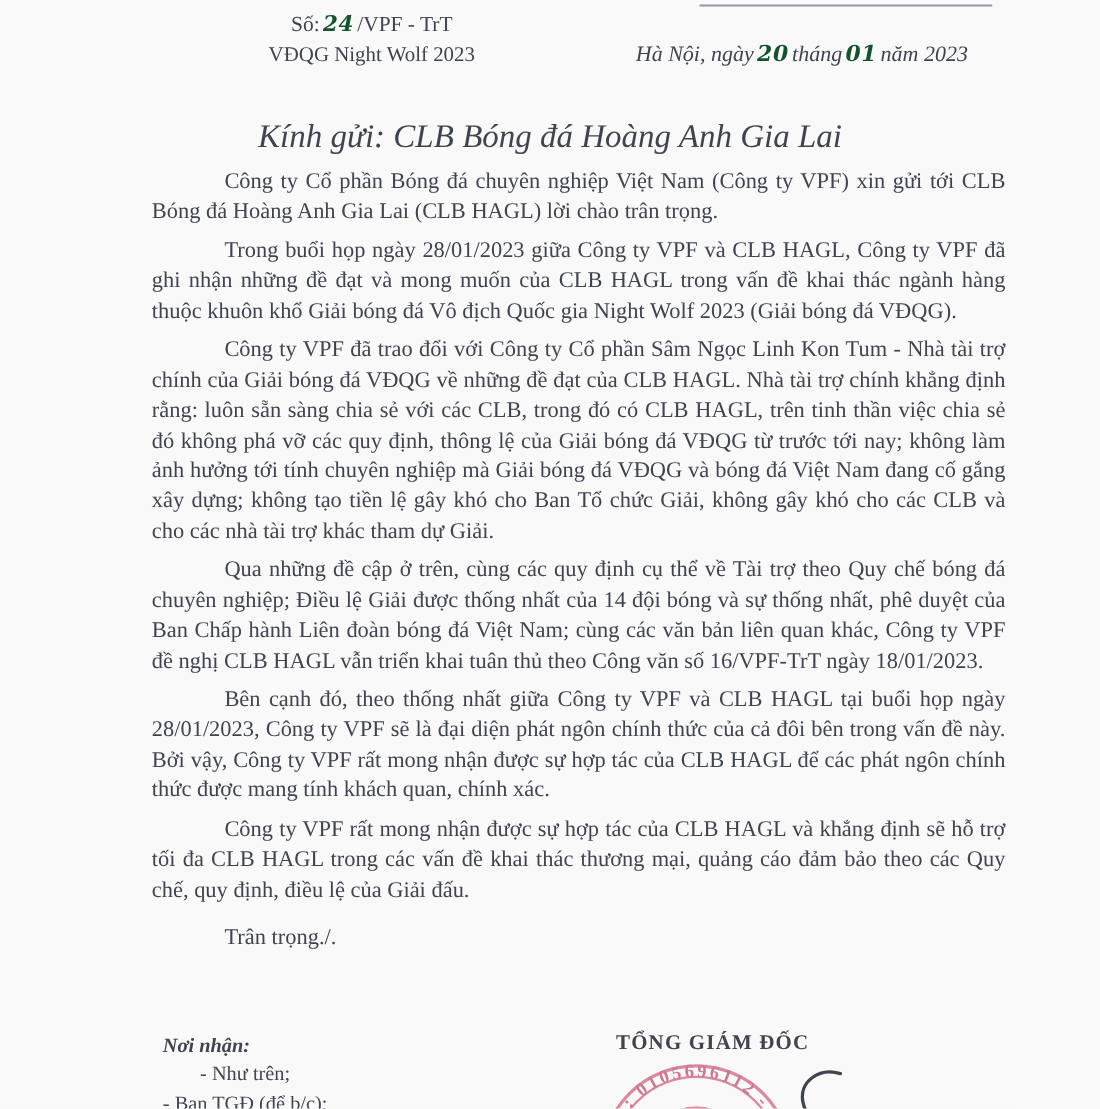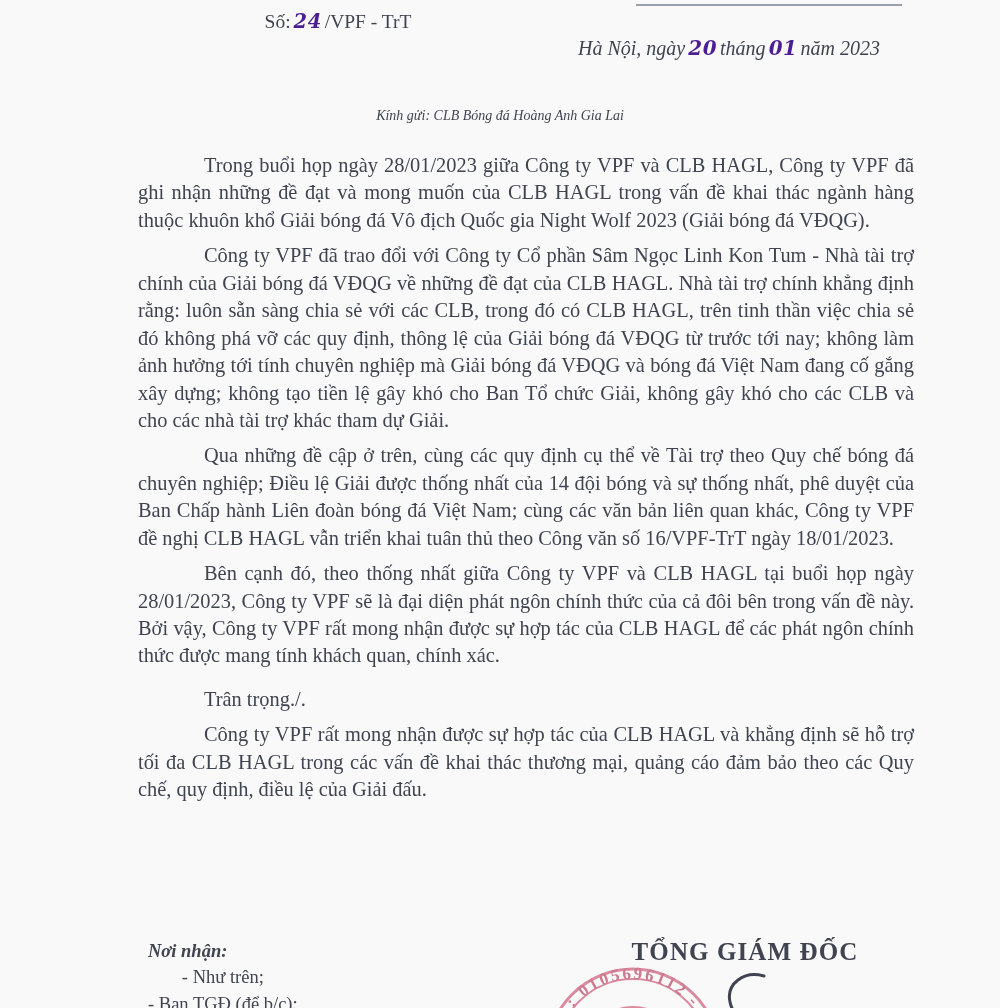--- a/index.html
+++ b/index.html
@@ -36,21 +36,21 @@
     line-height: 1.42;
   }
   .doc-no {
     font-size: 19.5px;
     white-space: nowrap;
   }
   .hand {
     font-family: "DejaVu Serif", "Liberation Serif", serif;
     font-style: italic;
     font-weight: 600;
-    color: #4c1d95;
+    color: #14532d;
     letter-spacing: .5px;
     padding: 0 3px;
   }
   .subject {
     font-size: 19px;
     line-height: 1.34;
   }
   .hdr-right {
     position: absolute;
     left: 560px;
@@ -62,21 +62,21 @@
     padding-left: 18px;
   }
 
   
   .recipient {
     position: absolute;
     left: 0;
     top: 108px;
     width: 1000px;
     text-align: center;
-    font-size: 14px;
+    font-size: 30px;
     font-style: italic;
     box-sizing: border-box;
   }
 
   
   .body-wrap {
     position: absolute;
     left: 138px;
     top: 152px;
     width: 776px;
@@ -111,22 +111,21 @@
     font-style: italic;
     font-weight: bold;
     display: block;
   }
   .recv-item { display: block; text-align: center; }
   .signer {
     position: absolute;
     left: 560px;
     top: 8px;
     width: 370px;
-    text-align: center;
-    font-size: 25px;
+    font-size: 19px;
     font-weight: bold;
     letter-spacing: 1.1px;
   }
 
   
   .seal {
     position: absolute;
     left: 540px;
     top: 962px;
     width: 186px;
@@ -145,33 +144,35 @@
 </style>
 </head>
 <body>
 
 <div id="page">
 
   <div class="hdr-rule"></div>
 
   <div class="hdr-left">
     <div class="doc-no"><span>Số:</span><span class="hand">24</span><span>/VPF - TrT</span></div>
+    <div class="subject">VĐQG Night Wolf 2023</div>
   </div>
 
   <div class="hdr-right"><span>Hà Nội, ngày</span><span class="hand">20</span><span>tháng</span><span class="hand">01</span><span>năm</span>&nbsp;<span>2023</span></div>
 
   <div class="recipient">Kính gửi: CLB Bóng đá Hoàng Anh Gia Lai</div>
 
   <div class="body-wrap">
+    <p class="para">Công ty Cổ phần Bóng đá chuyên nghiệp Việt Nam (Công ty VPF) xin gửi tới CLB Bóng đá Hoàng Anh Gia Lai (CLB HAGL) lời chào trân trọng.</p>
     <p class="para">Trong buổi họp ngày 28/01/2023 giữa Công ty VPF và CLB HAGL, Công ty VPF đã ghi nhận những đề đạt và mong muốn của CLB HAGL trong vấn đề khai thác ngành hàng thuộc khuôn khổ Giải bóng đá Vô địch Quốc gia Night Wolf 2023 (Giải bóng đá VĐQG).</p>
     <p class="para">Công ty VPF đã trao đổi với Công ty Cổ phần Sâm Ngọc Linh Kon Tum - Nhà tài trợ chính của Giải bóng đá VĐQG về những đề đạt của CLB HAGL. Nhà tài trợ chính khẳng định rằng: luôn sẵn sàng chia sẻ với các CLB, trong đó có CLB HAGL, trên tinh thần việc chia sẻ đó không phá vỡ các quy định, thông lệ của Giải bóng đá VĐQG từ trước tới nay; không làm ảnh hưởng tới tính chuyên nghiệp mà Giải bóng đá VĐQG và bóng đá Việt Nam đang cố gắng xây dựng; không tạo tiền lệ gây khó cho Ban Tổ chức Giải, không gây khó cho các CLB và cho các nhà tài trợ khác tham dự Giải.</p>
     <p class="para">Qua những đề cập ở trên, cùng các quy định cụ thể về Tài trợ theo Quy chế bóng đá chuyên nghiệp; Điều lệ Giải được thống nhất của 14 đội bóng và sự thống nhất, phê duyệt của Ban Chấp hành Liên đoàn bóng đá Việt Nam; cùng các văn bản liên quan khác, Công ty VPF đề nghị CLB HAGL vẫn triển khai tuân thủ theo Công văn số 16/VPF-TrT ngày 18/01/2023.</p>
     <p class="para">Bên cạnh đó, theo thống nhất giữa Công ty VPF và CLB HAGL tại buổi họp ngày 28/01/2023, Công ty VPF sẽ là đại diện phát ngôn chính thức của cả đôi bên trong vấn đề này. Bởi vậy, Công ty VPF rất mong nhận được sự hợp tác của CLB HAGL để các phát ngôn chính thức được mang tính khách quan, chính xác.</p>
+    <p class="para tight">Công ty VPF rất mong nhận được sự hợp tác của CLB HAGL và khẳng định sẽ hỗ trợ tối đa CLB HAGL trong các vấn đề khai thác thương mại, quảng cáo đảm bảo theo các Quy chế, quy định, điều lệ của Giải đấu.</p>
     <p class="para closing">Trân trọng./.</p>
-    <p class="para tight">Công ty VPF rất mong nhận được sự hợp tác của CLB HAGL và khẳng định sẽ hỗ trợ tối đa CLB HAGL trong các vấn đề khai thác thương mại, quảng cáo đảm bảo theo các Quy chế, quy định, điều lệ của Giải đấu.</p>
   </div>
 
   <div class="footer">
     <div class="recv">
       <span class="recv-title">Nơi nhận:</span>
       <span class="recv-item">- Như trên;</span>
       <span class="recv-item">- Ban TGĐ (để b/c);</span>
     </div>
     <div class="signer">TỔNG GIÁM ĐỐC</div>
   </div>

